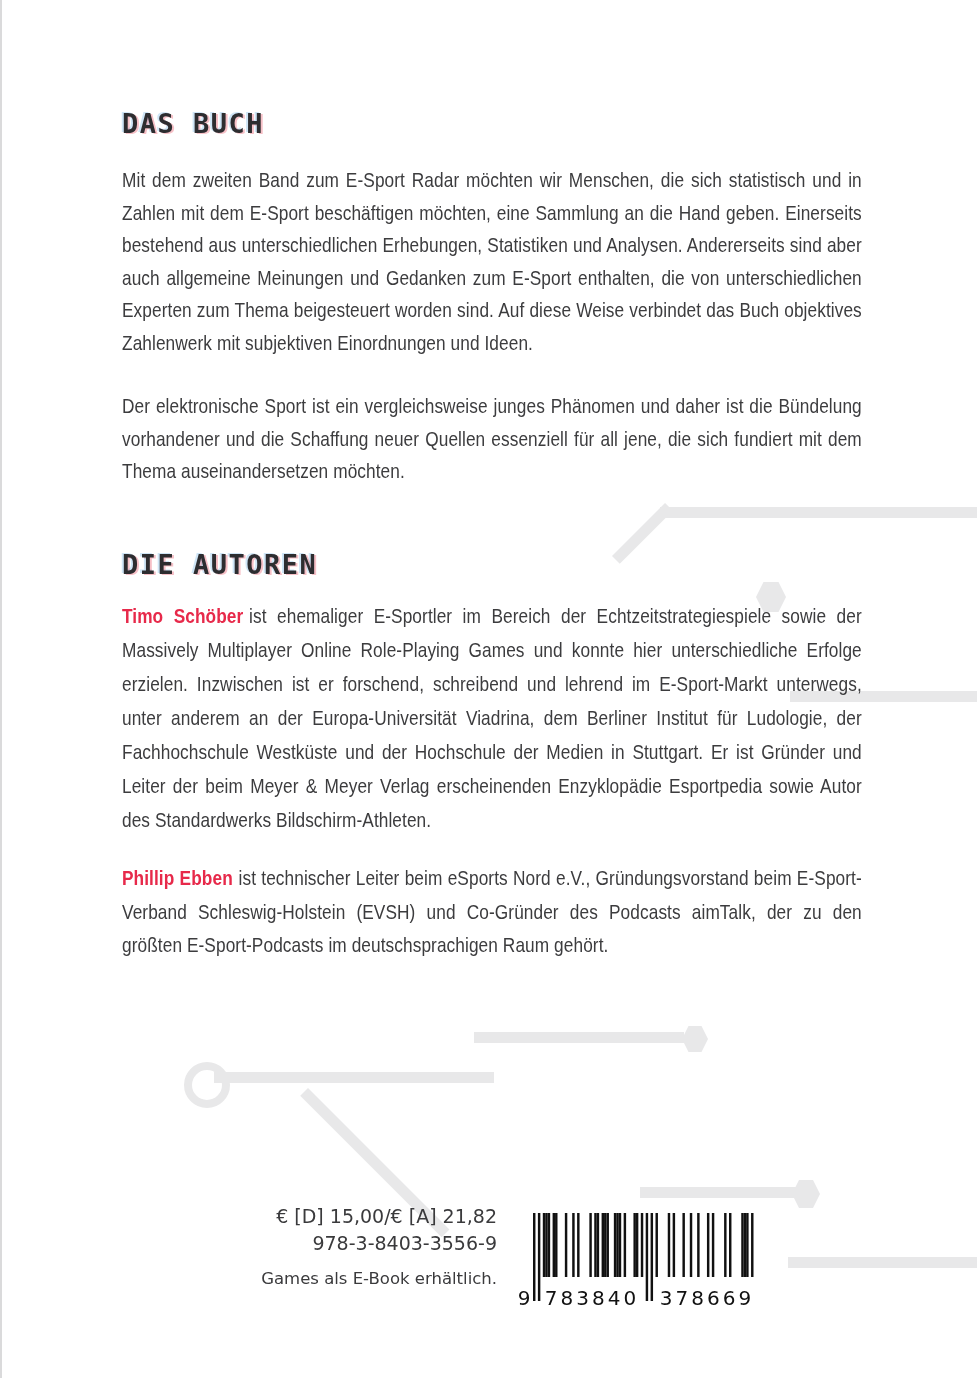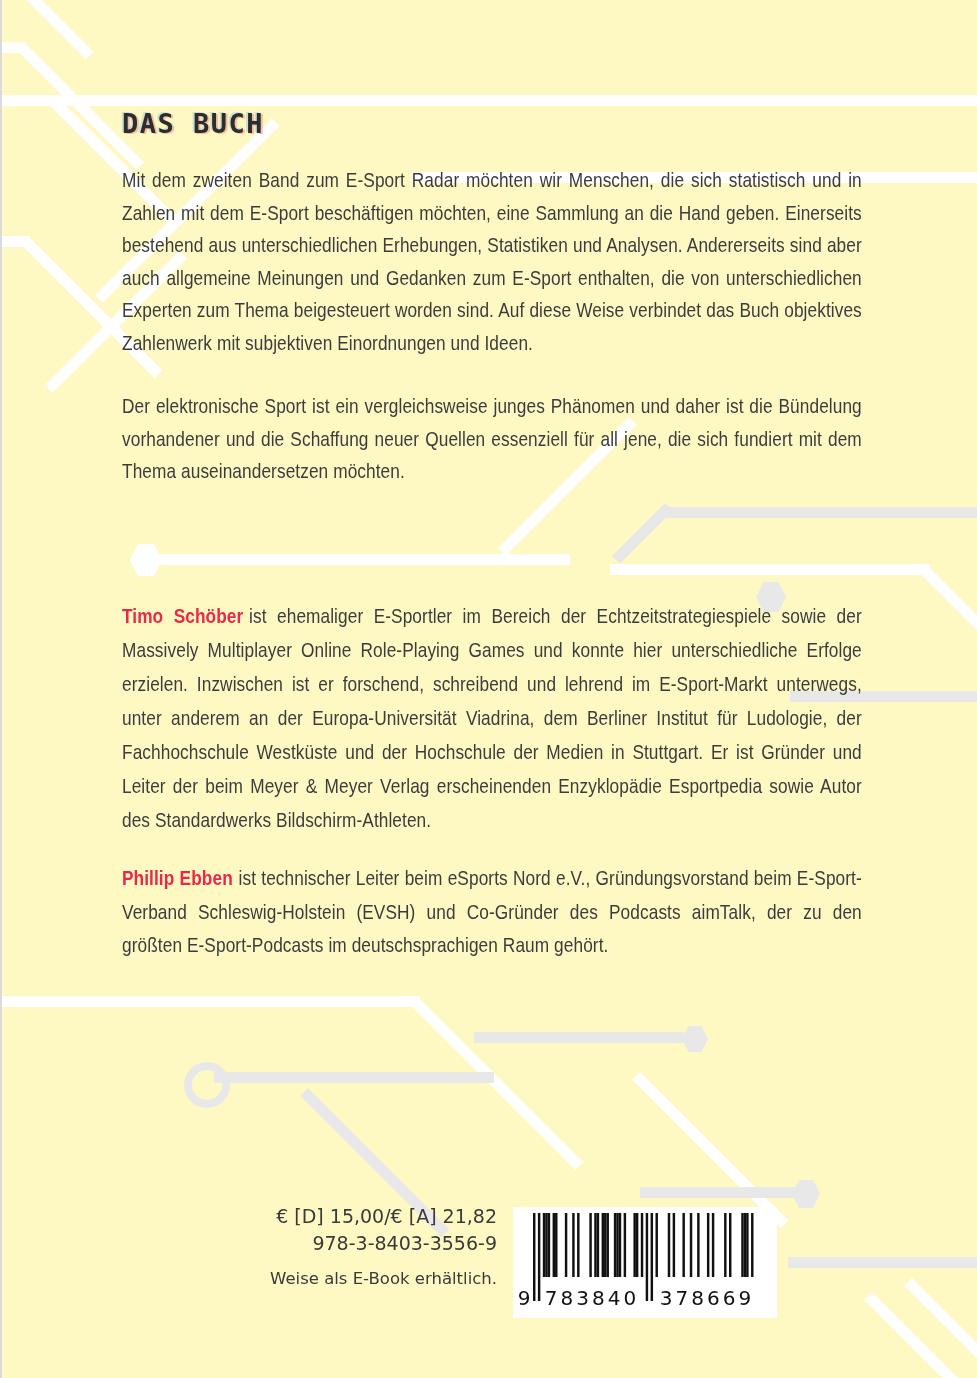--- a/index.html
+++ b/index.html
@@ -1,18 +1,18 @@
 <!DOCTYPE html>
 <html><head>
 <meta charset="utf-8">
 <style>
   html,body{margin:0;padding:0;}
   body{background:#c9c9c9;font-family:"Liberation Sans",sans-serif;}
   #cover{
-    position:relative;width:977px;height:1378px;background:#fef9c3;
+    position:relative;width:977px;height:1378px;background:#ffffff;
     overflow:hidden;margin:0 auto;
   }
   
   #pattern{position:absolute;inset:0;z-index:0;}
   .trace{position:absolute;height:11px;transform-origin:0 0;}
   .tw{background:#ffffff;}
   .tg{background:#e8e8e9;}
   .hex{position:absolute;clip-path:polygon(25% 0,75% 0,100% 50%,75% 100%,25% 100%,0 50%);}
   .hexw{background:#ffffff;}
   .hexg{background:#e8e8e9;}
@@ -88,34 +88,35 @@
     <div class="trace tg" style="left:788px;top:1257px;width:189px;"></div>
     <div id="edge-left"></div>
   </div>
 
   <h1 class="techno abs" style="left:122px;top:108px;">DAS BUCH</h1>
 
   <p class="copy p-intro abs" style="left:122px;top:164px;">Mit dem zweiten Band zum E-Sport Radar möchten wir Menschen, die sich statistisch und in Zahlen mit dem E-Sport beschäftigen möchten, eine Sammlung an die Hand geben. Einerseits bestehend aus unterschiedlichen Erhebungen, Statistiken und Analysen. Andererseits sind aber auch allgemeine Meinungen und Gedanken zum E-Sport enthalten, die von unterschiedlichen Experten zum Thema beigesteuert worden sind. Auf diese Weise verbindet das Buch objektives Zahlenwerk mit subjektiven Einordnungen und Ideen.</p>
 
   <p class="copy p-intro abs" style="left:122px;top:390px;">Der elektronische Sport ist ein vergleichsweise junges Phänomen und daher ist die Bündelung vorhandener und die Schaffung neuer Quellen essenziell für all jene, die sich fundiert mit dem Thema auseinandersetzen möchten.</p>
 
+  <h1 class="techno abs" style="left:122px;top:549px;">DIE AUTOREN</h1>
 
   <p class="copy p-author abs" style="left:122px;top:599px;">
     <span class="aname">Timo Schöber</span><span>ist ehemaliger E-Sportler im Bereich der Echtzeitstrategiespiele sowie der Massively Multiplayer Online Role-Playing Games und konnte hier unterschiedliche Erfolge erzielen. Inzwischen ist er forschend, schreibend und lehrend im E-Sport-Markt unterwegs, unter anderem an der Europa-Universität Viadrina, dem Berliner Institut für Ludologie, der Fachhochschule Westküste und der Hochschule der Medien in Stuttgart. Er ist Gründer und Leiter der beim Meyer &amp; Meyer Verlag erscheinenden Enzyklopädie Esportpedia sowie Autor des Standardwerks Bildschirm-Athleten.</span>
   </p>
 
   <p class="copy p-author abs" style="left:122px;top:861px;line-height:33.5px;">
     <span class="aname">Phillip Ebben</span><span>ist technischer Leiter beim eSports Nord e.V., Gründungsvorstand beim E-Sport-Verband Schleswig-Holstein (EVSH) und Co-Gründer des Podcasts aimTalk, der zu den größten E-Sport-Podcasts im deutschsprachigen Raum gehört.</span>
   </p>
 
   <div id="pricing">
     <div class="big">€ [D] 15,00/€ [A] 21,82</div>
     <div class="big">978-3-8403-3556-9</div>
     <div class="gap"></div>
-    <div class="small">Weise als E-Book erhältlich.</div>
+    <div class="small">Games als E-Book erhältlich.</div>
   </div>
 
   <div id="barcode-box">
     <svg id="barcode-svg" width="250" height="96" xmlns="http://www.w3.org/2000/svg">
         <rect x="16.00" y="0" width="2.45" height="88" fill="#111111"></rect>
         <rect x="20.90" y="0" width="2.45" height="88" fill="#111111"></rect>
         <rect x="25.80" y="0" width="2.45" height="64" fill="#111111"></rect>
         <rect x="28.25" y="0" width="2.45" height="64" fill="#111111"></rect>
         <rect x="30.70" y="0" width="2.45" height="64" fill="#111111"></rect>
         <rect x="35.60" y="0" width="2.45" height="64" fill="#111111"></rect>

